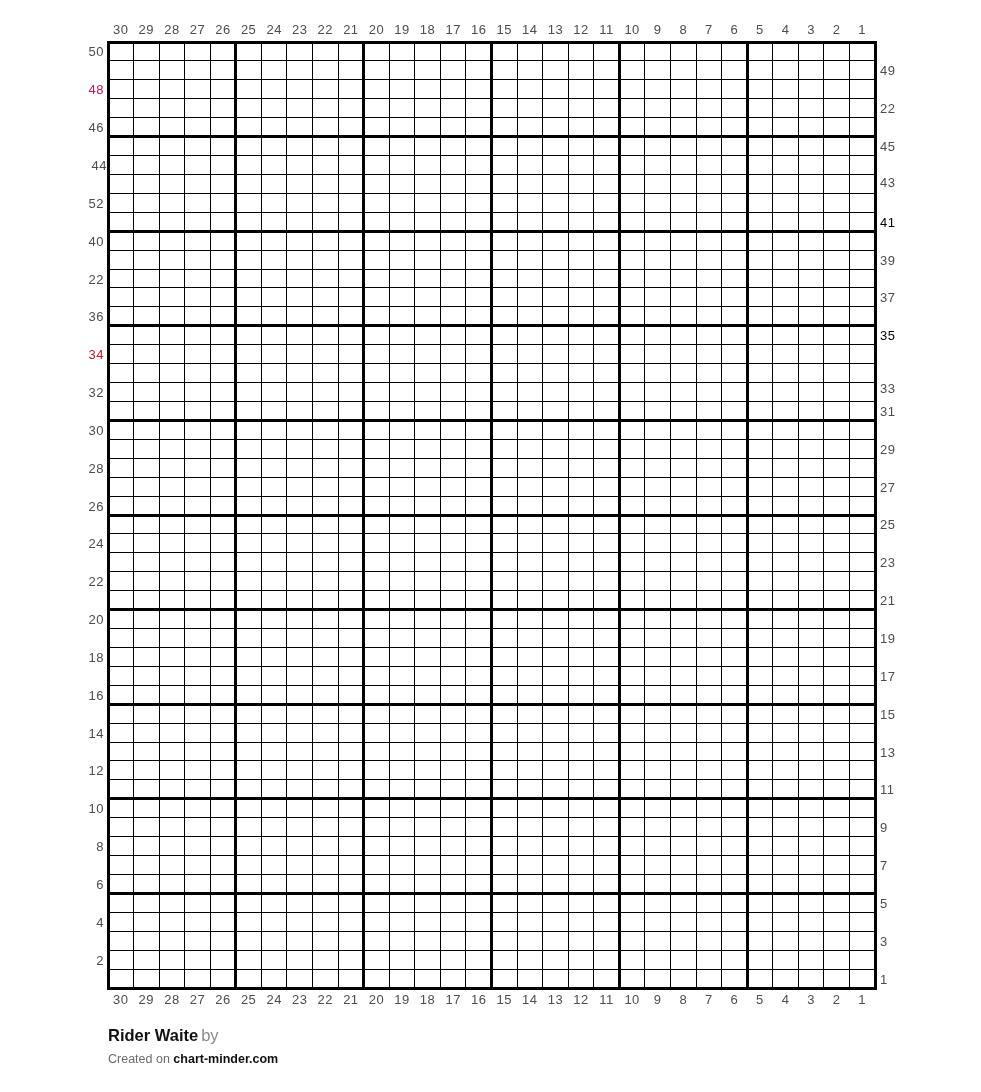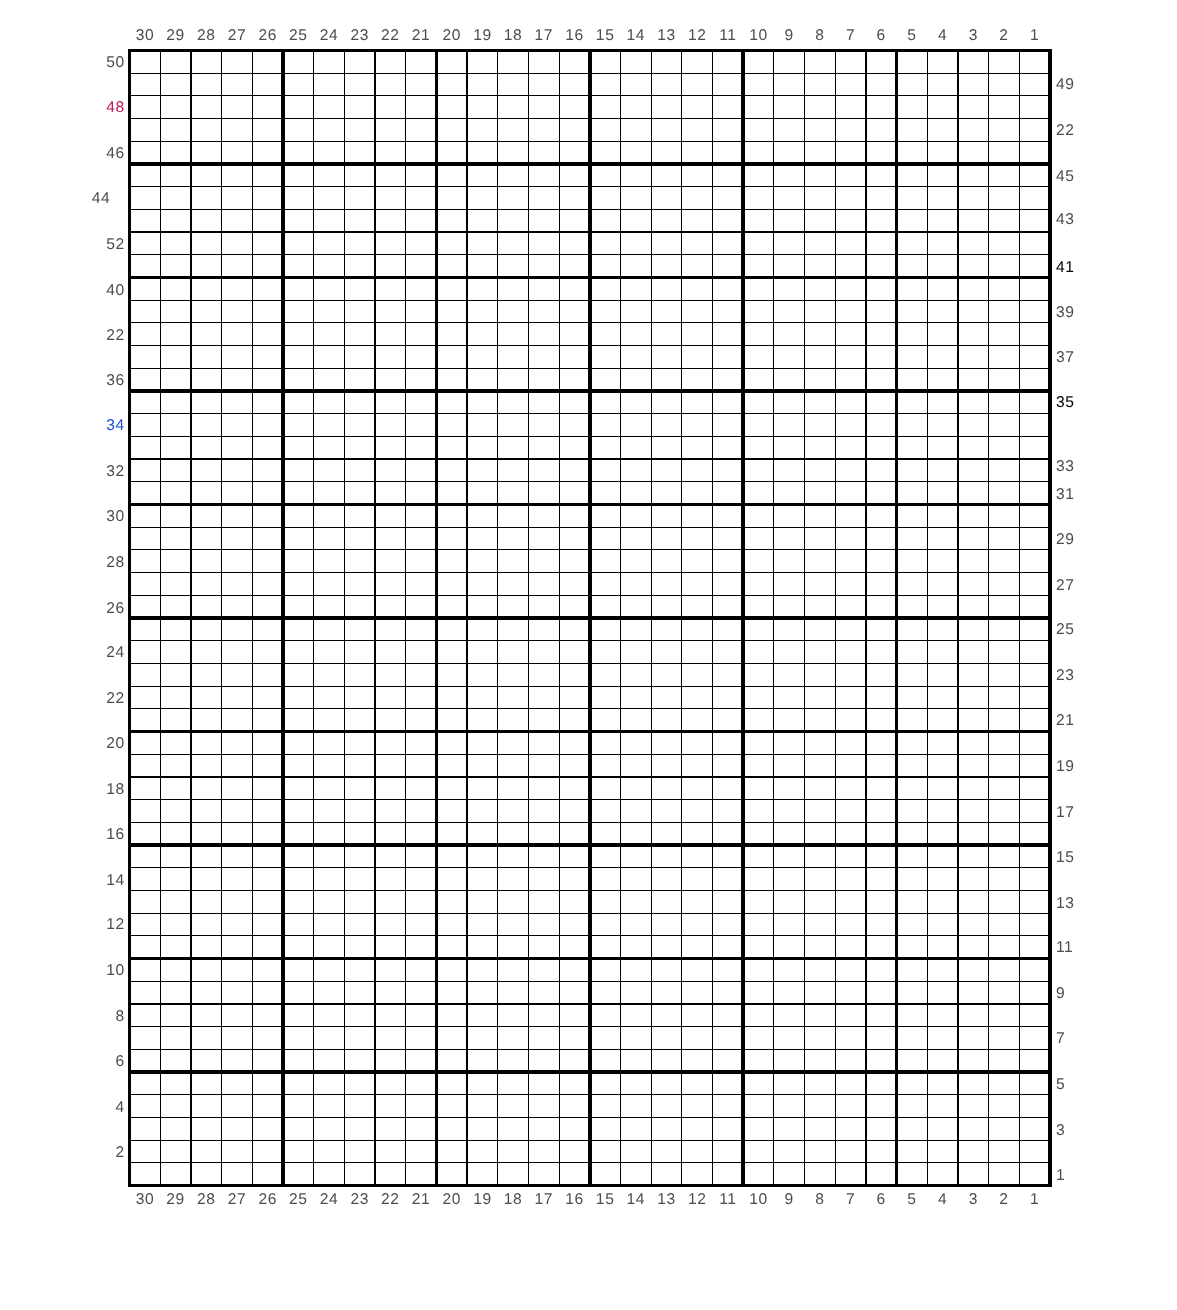--- a/index.html
+++ b/index.html
@@ -206,26 +206,26 @@
       <span class="axis-label" style="color: rgb(77, 77, 77); left: 708.817px; top: 999px; transform: translate(-50%, -50%);">7</span>
       <span class="axis-label" style="color: rgb(77, 77, 77); left: 734.383px; top: 999px; transform: translate(-50%, -50%);">6</span>
       <span class="axis-label" style="color: rgb(77, 77, 77); left: 759.95px; top: 999px; transform: translate(-50%, -50%);">5</span>
       <span class="axis-label" style="color: rgb(77, 77, 77); left: 785.517px; top: 999px; transform: translate(-50%, -50%);">4</span>
       <span class="axis-label" style="color: rgb(77, 77, 77); left: 811.083px; top: 999px; transform: translate(-50%, -50%);">3</span>
       <span class="axis-label" style="color: rgb(77, 77, 77); left: 836.65px; top: 999px; transform: translate(-50%, -50%);">2</span>
       <span class="axis-label" style="color: rgb(77, 77, 77); left: 862.217px; top: 999px; transform: translate(-50%, -50%);">1</span>
       <span class="axis-label" style="color: rgb(77, 77, 77); left: 104px; top: 51.46px; transform: translate(-100%, -50%);">50</span>
       <span class="axis-label" style="color: #be185d; left: 104px; top: 89.3px; transform: translate(-100%, -50%);">48</span>
       <span class="axis-label" style="color: rgb(77, 77, 77); left: 104px; top: 127.14px; transform: translate(-100%, -50%);">46</span>
-      <span class="axis-label" style="color: rgb(77, 77, 77); left: 92px; top: 164.98px; transform: translate(-100%, -50%);">44</span>
+      <span class="axis-label" style="color: rgb(77, 77, 77); left: 107px; top: 164.98px; transform: translate(-100%, -50%);">44</span>
       <span class="axis-label" style="color: rgb(77, 77, 77); left: 104px; top: 202.82px; transform: translate(-100%, -50%);">52</span>
       <span class="axis-label" style="color: rgb(77, 77, 77); left: 104px; top: 240.66px; transform: translate(-100%, -50%);">40</span>
       <span class="axis-label" style="color: rgb(77, 77, 77); left: 104px; top: 278.5px; transform: translate(-100%, -50%);">22</span>
       <span class="axis-label" style="color: rgb(77, 77, 77); left: 104px; top: 316.34px; transform: translate(-100%, -50%);">36</span>
-      <span class="axis-label" style="color: #1d4ed8; left: 104px; top: 354.18px; transform: translate(-100%, -50%);">34</span>
+      <span class="axis-label" style="color: #b91c1c; left: 104px; top: 354.18px; transform: translate(-100%, -50%);">34</span>
       <span class="axis-label" style="color: rgb(77, 77, 77); left: 104px; top: 392.02px; transform: translate(-100%, -50%);">32</span>
       <span class="axis-label" style="color: rgb(77, 77, 77); left: 104px; top: 429.86px; transform: translate(-100%, -50%);">30</span>
       <span class="axis-label" style="color: rgb(77, 77, 77); left: 104px; top: 467.7px; transform: translate(-100%, -50%);">28</span>
       <span class="axis-label" style="color: rgb(77, 77, 77); left: 104px; top: 505.54px; transform: translate(-100%, -50%);">26</span>
       <span class="axis-label" style="color: rgb(77, 77, 77); left: 104px; top: 543.38px; transform: translate(-100%, -50%);">24</span>
       <span class="axis-label" style="color: rgb(77, 77, 77); left: 104px; top: 581.22px; transform: translate(-100%, -50%);">22</span>
       <span class="axis-label" style="color: rgb(77, 77, 77); left: 104px; top: 619.06px; transform: translate(-100%, -50%);">20</span>
       <span class="axis-label" style="color: rgb(77, 77, 77); left: 104px; top: 656.9px; transform: translate(-100%, -50%);">18</span>
       <span class="axis-label" style="color: rgb(77, 77, 77); left: 104px; top: 694.74px; transform: translate(-100%, -50%);">16</span>
       <span class="axis-label" style="color: rgb(77, 77, 77); left: 104px; top: 732.58px; transform: translate(-100%, -50%);">14</span>
@@ -255,13 +255,22 @@
       <span class="axis-label" style="color: rgb(77, 77, 77); left: 880px; top: 713.66px; transform: translate(0px, -50%);">15</span>
       <span class="axis-label" style="color: rgb(77, 77, 77); left: 880px; top: 751.5px; transform: translate(0px, -50%);">13</span>
       <span class="axis-label" style="color: rgb(77, 77, 77); left: 880px; top: 789.34px; transform: translate(0px, -50%);">11</span>
       <span class="axis-label" style="color: rgb(77, 77, 77); left: 880px; top: 827.18px; transform: translate(0px, -50%);">9</span>
       <span class="axis-label" style="color: rgb(77, 77, 77); left: 880px; top: 865.02px; transform: translate(0px, -50%);">7</span>
       <span class="axis-label" style="color: rgb(77, 77, 77); left: 880px; top: 902.86px; transform: translate(0px, -50%);">5</span>
       <span class="axis-label" style="color: rgb(77, 77, 77); left: 880px; top: 940.7px; transform: translate(0px, -50%);">3</span>
       <span class="axis-label" style="color: rgb(77, 77, 77); left: 880px; top: 978.54px; transform: translate(0px, -50%);">1</span>
     </div>
 
+  <div class="footer">
+    <div class="title-line">
+      <span class="title">Rider Waite</span><span class="by">by</span>
+    </div>
+    <div class="credit-line">
+      <span class="created">Created on</span>
+      <span class="site">chart-minder.com</span>
+    </div>
+  </div>
 </div>
 
 </body></html>

